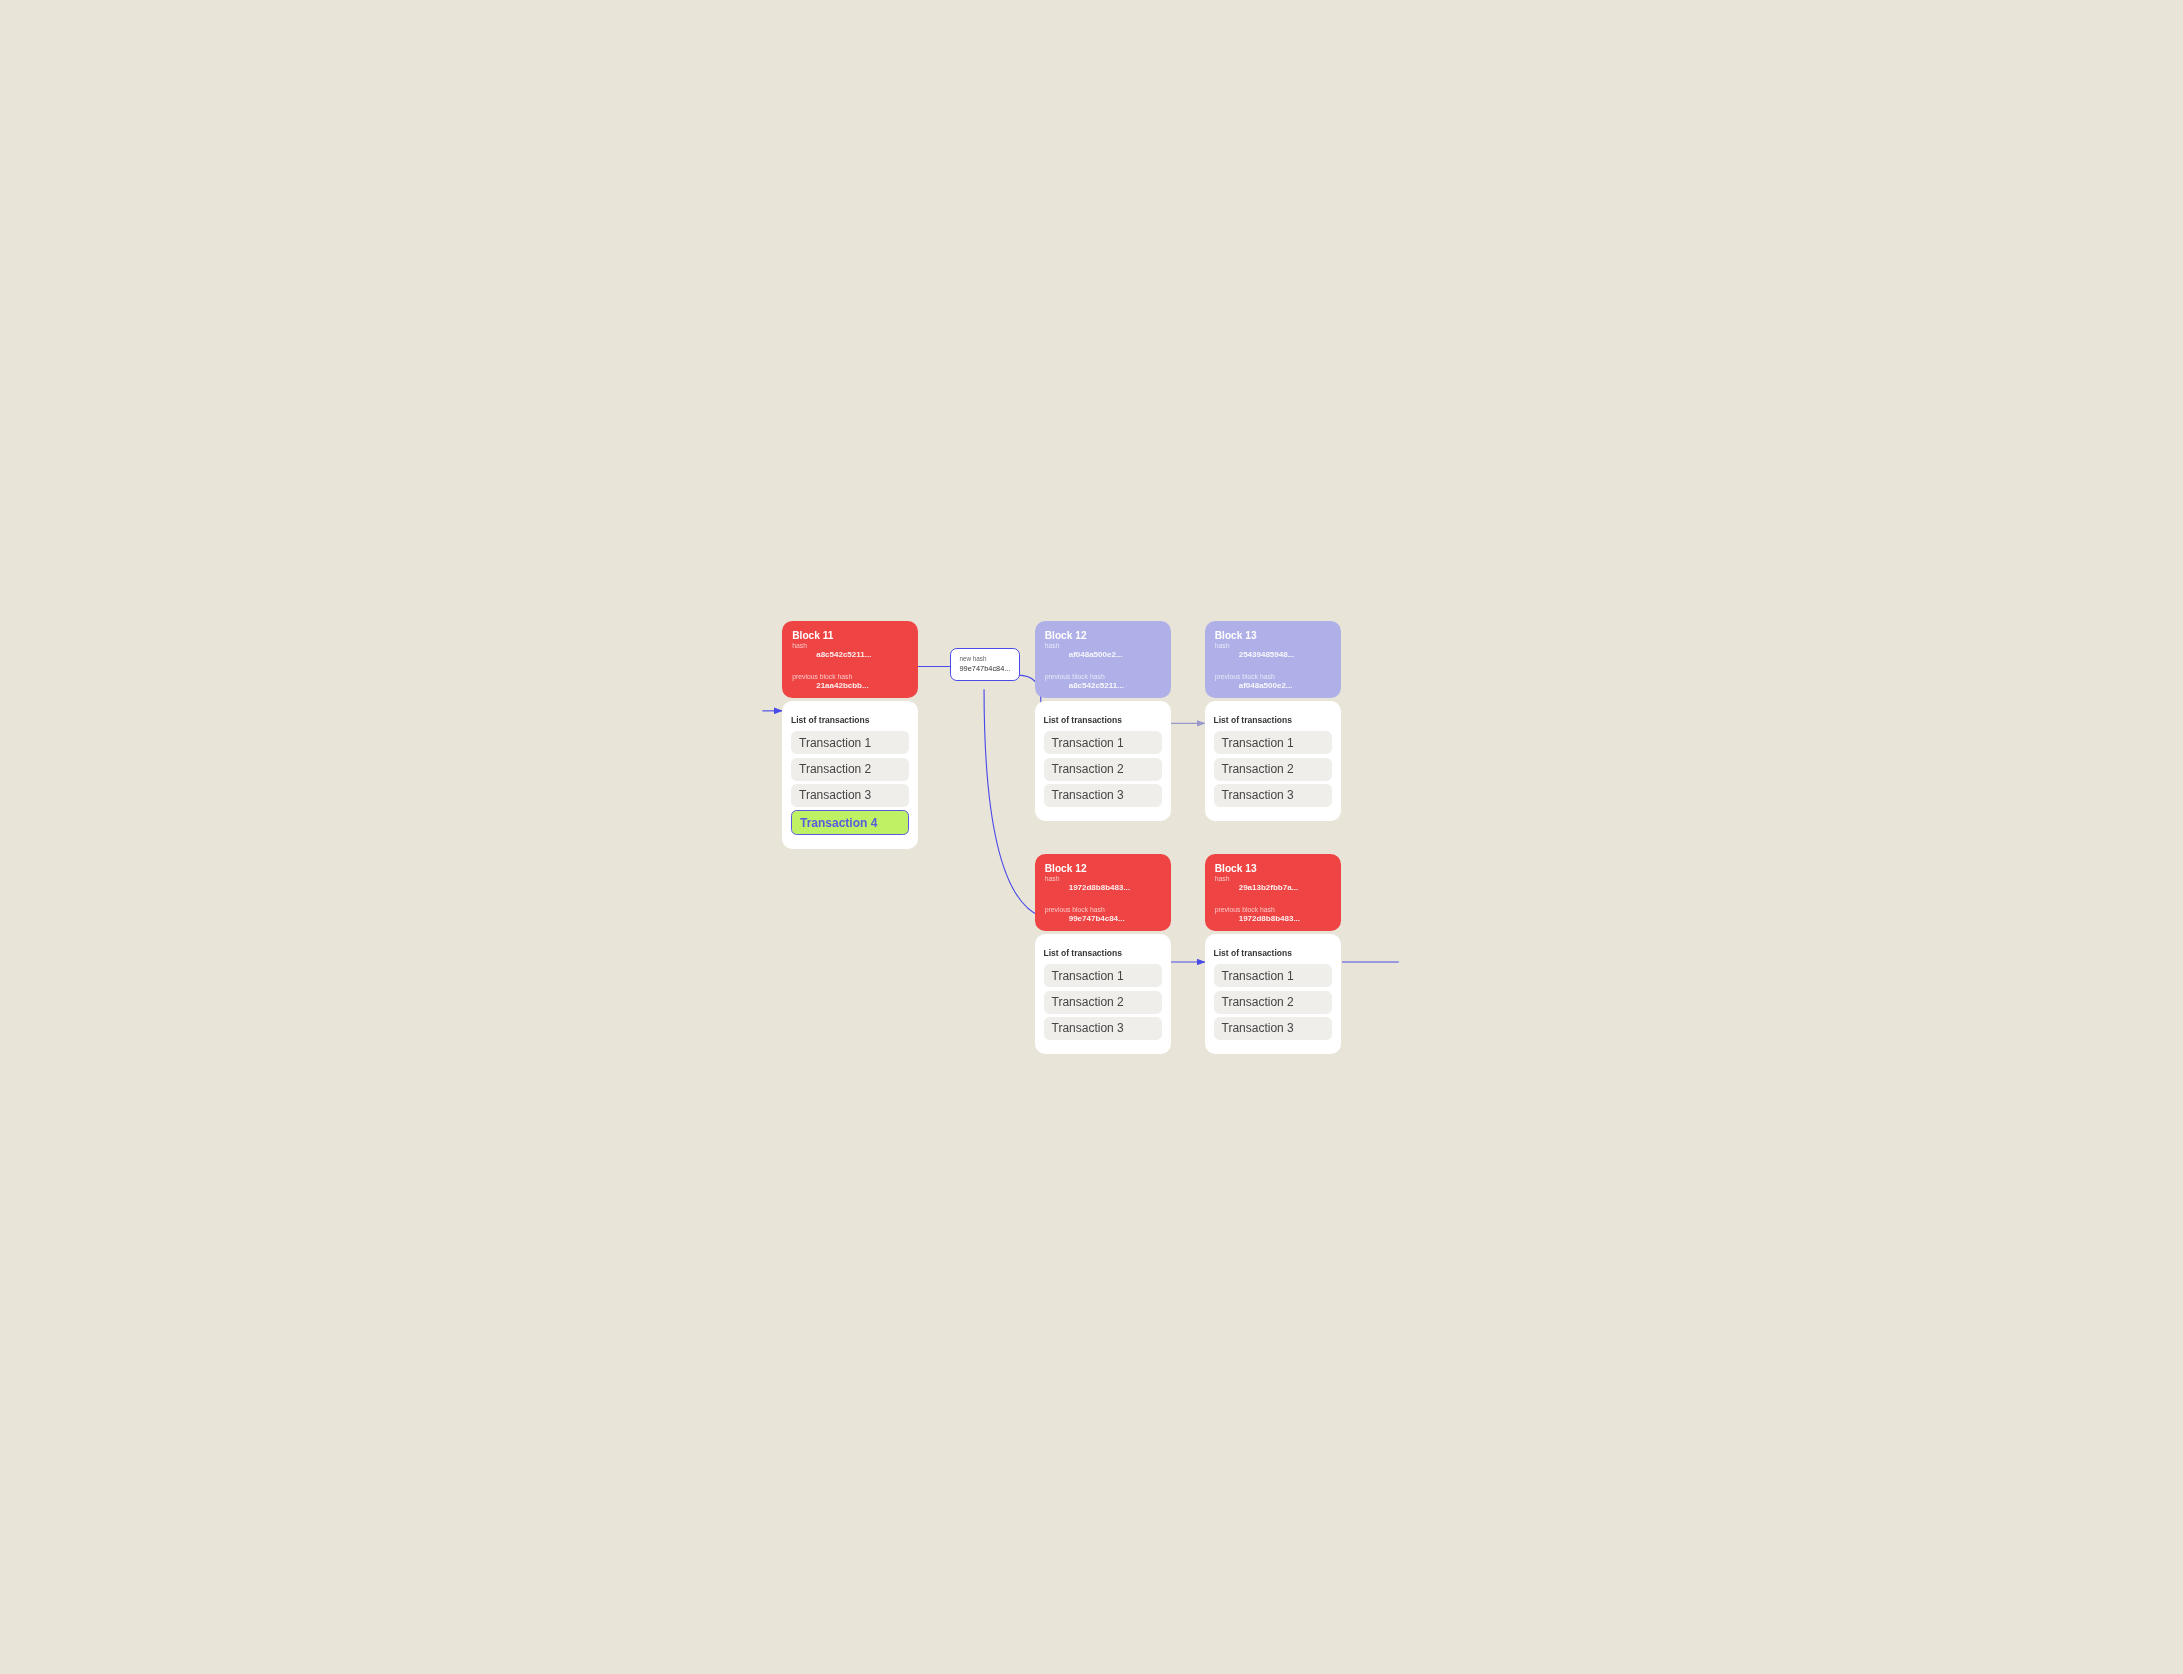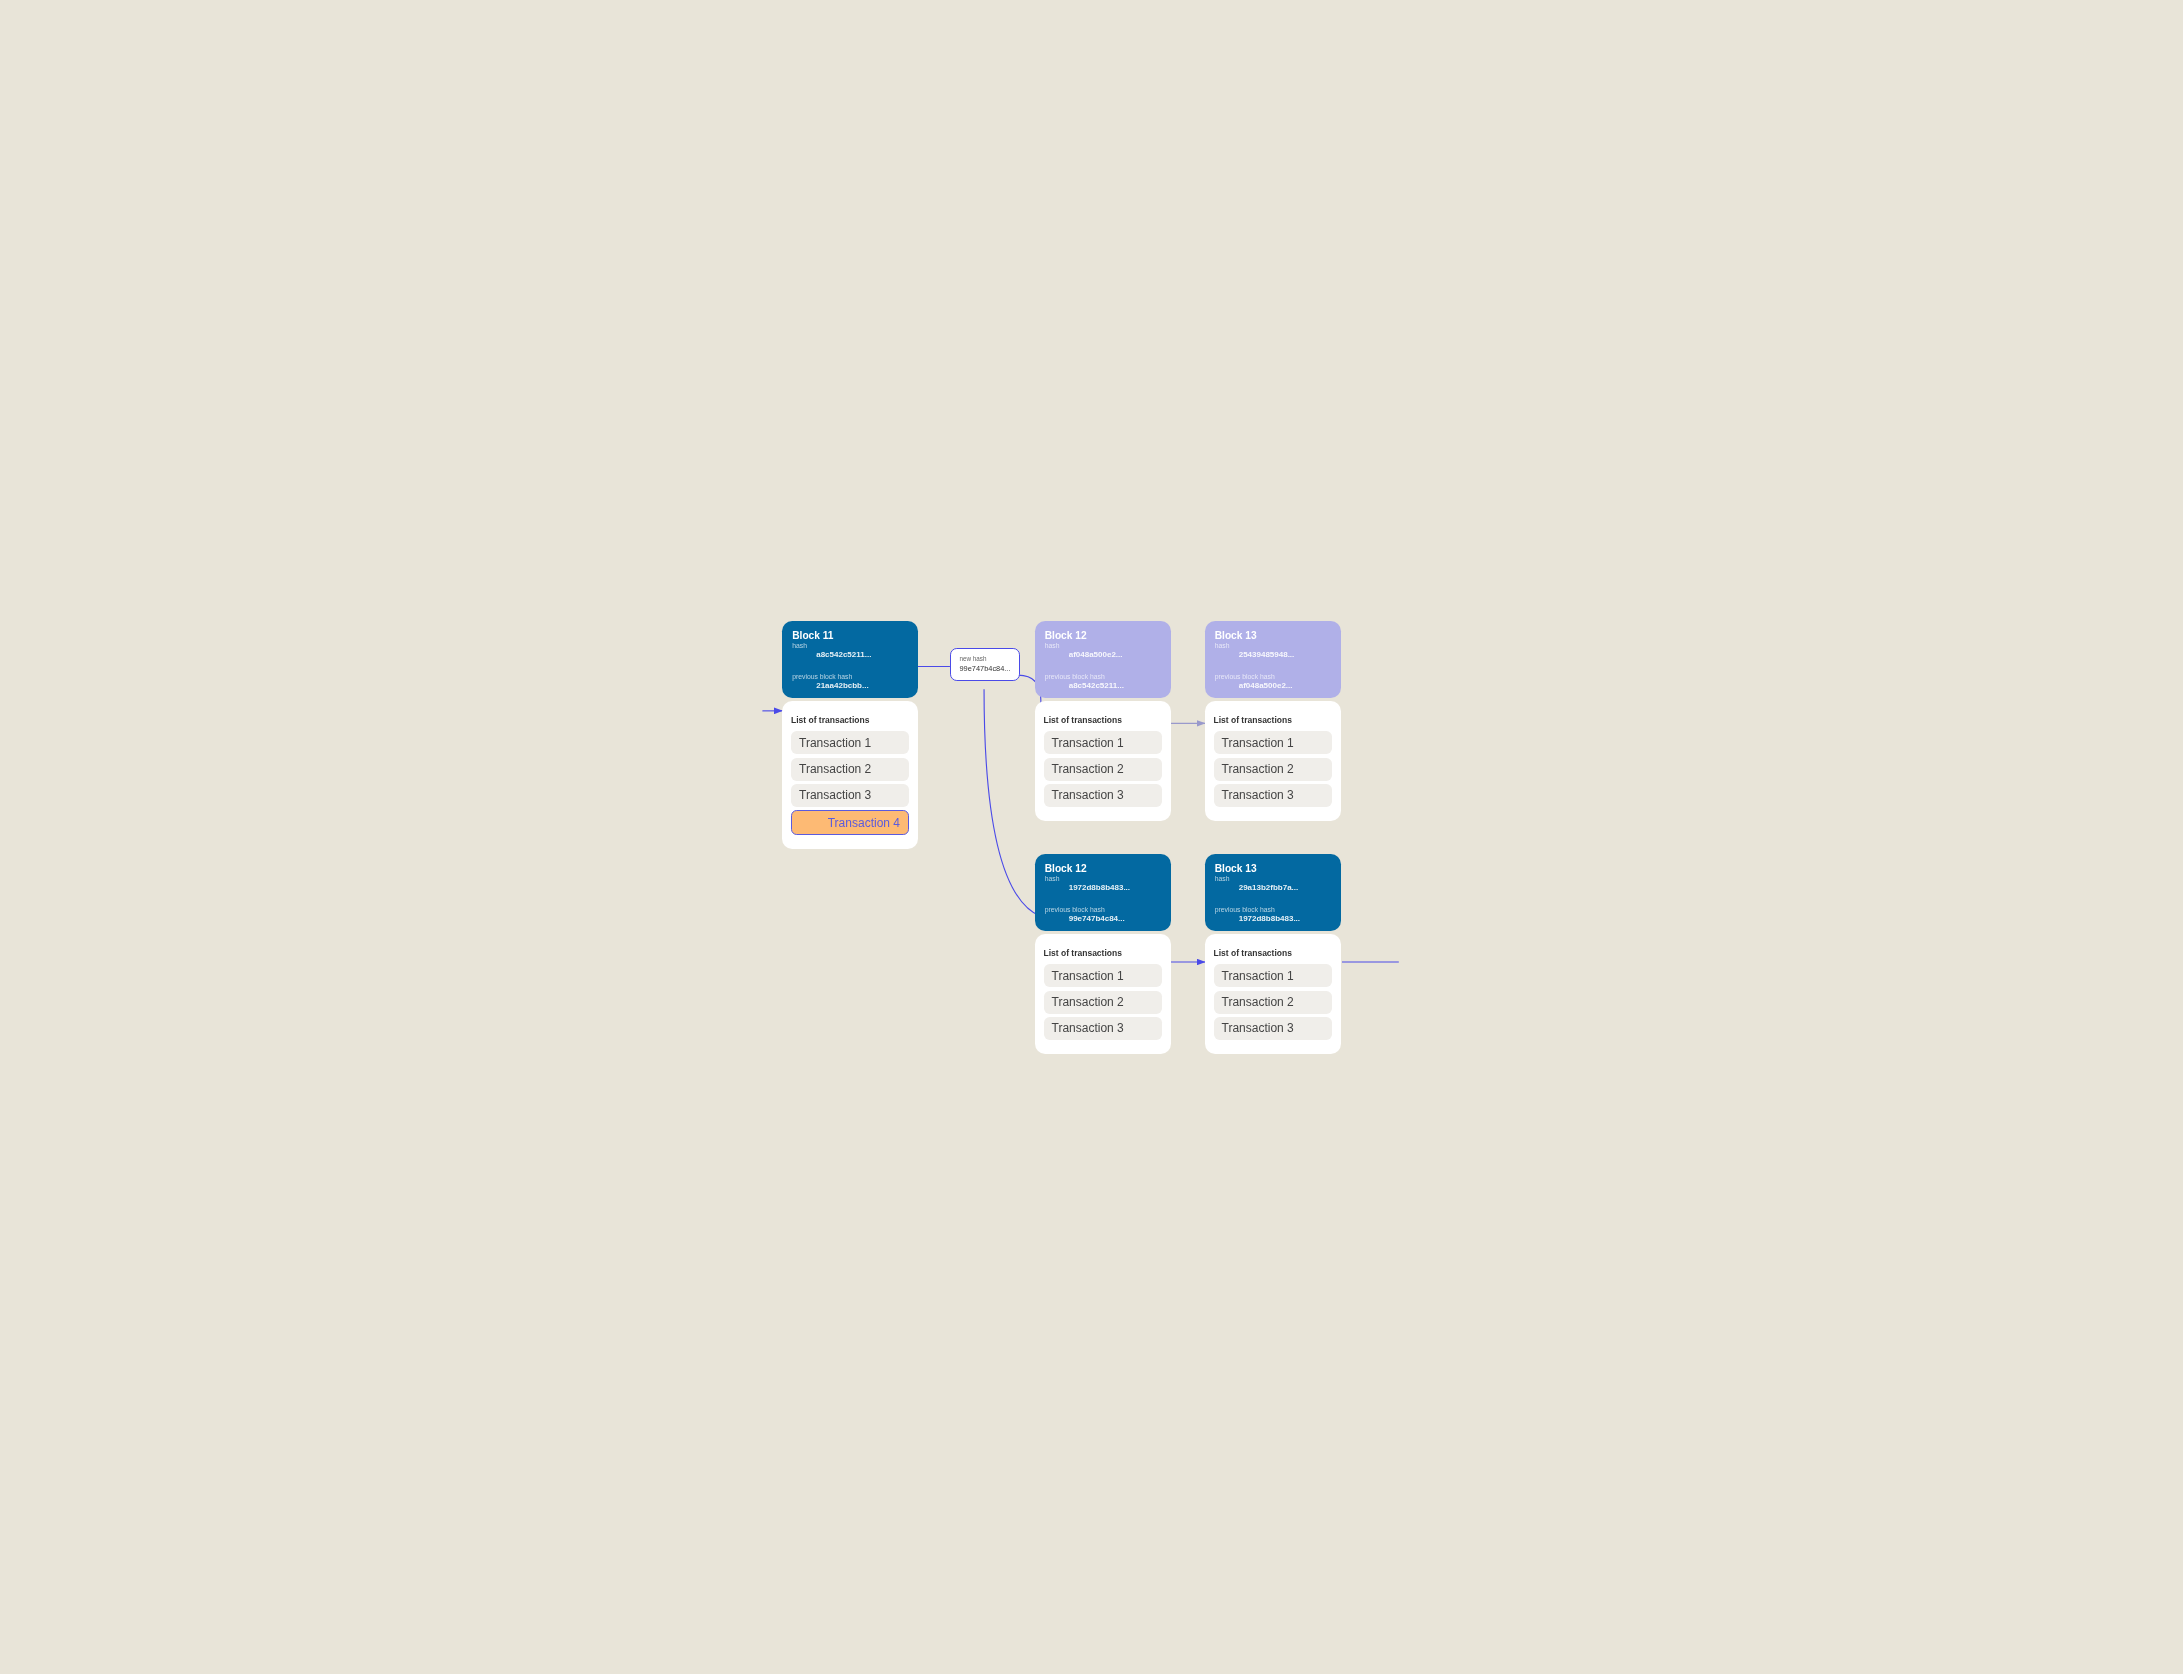--- a/index.html
+++ b/index.html
@@ -97,31 +97,30 @@
       font-size: 12px;
       color: #444;
       margin-bottom: 3.4px;
     }
 
     .tx-item:last-child {
       margin-bottom: 0;
     }
 
     .tx-item.highlighted {
-      background: #fdba74;
+      background: #bef264;
       border: 1.1px solid #5b5bde;
       color: #5b5bde;
-      font-weight: 400;
-      text-align: right;
+      font-weight: 700;
     }
 
     
     .theme-blue .block-header,
     .theme-blue .block-prev {
-      background: #0369a1;
+      background: #ef4444;
     }
 
     .theme-purple-light .block-header,
     .theme-purple-light .block-prev {
       background: #b0b0e8;
     }
 
     
     .new-hash-bubble {
       position: absolute;

